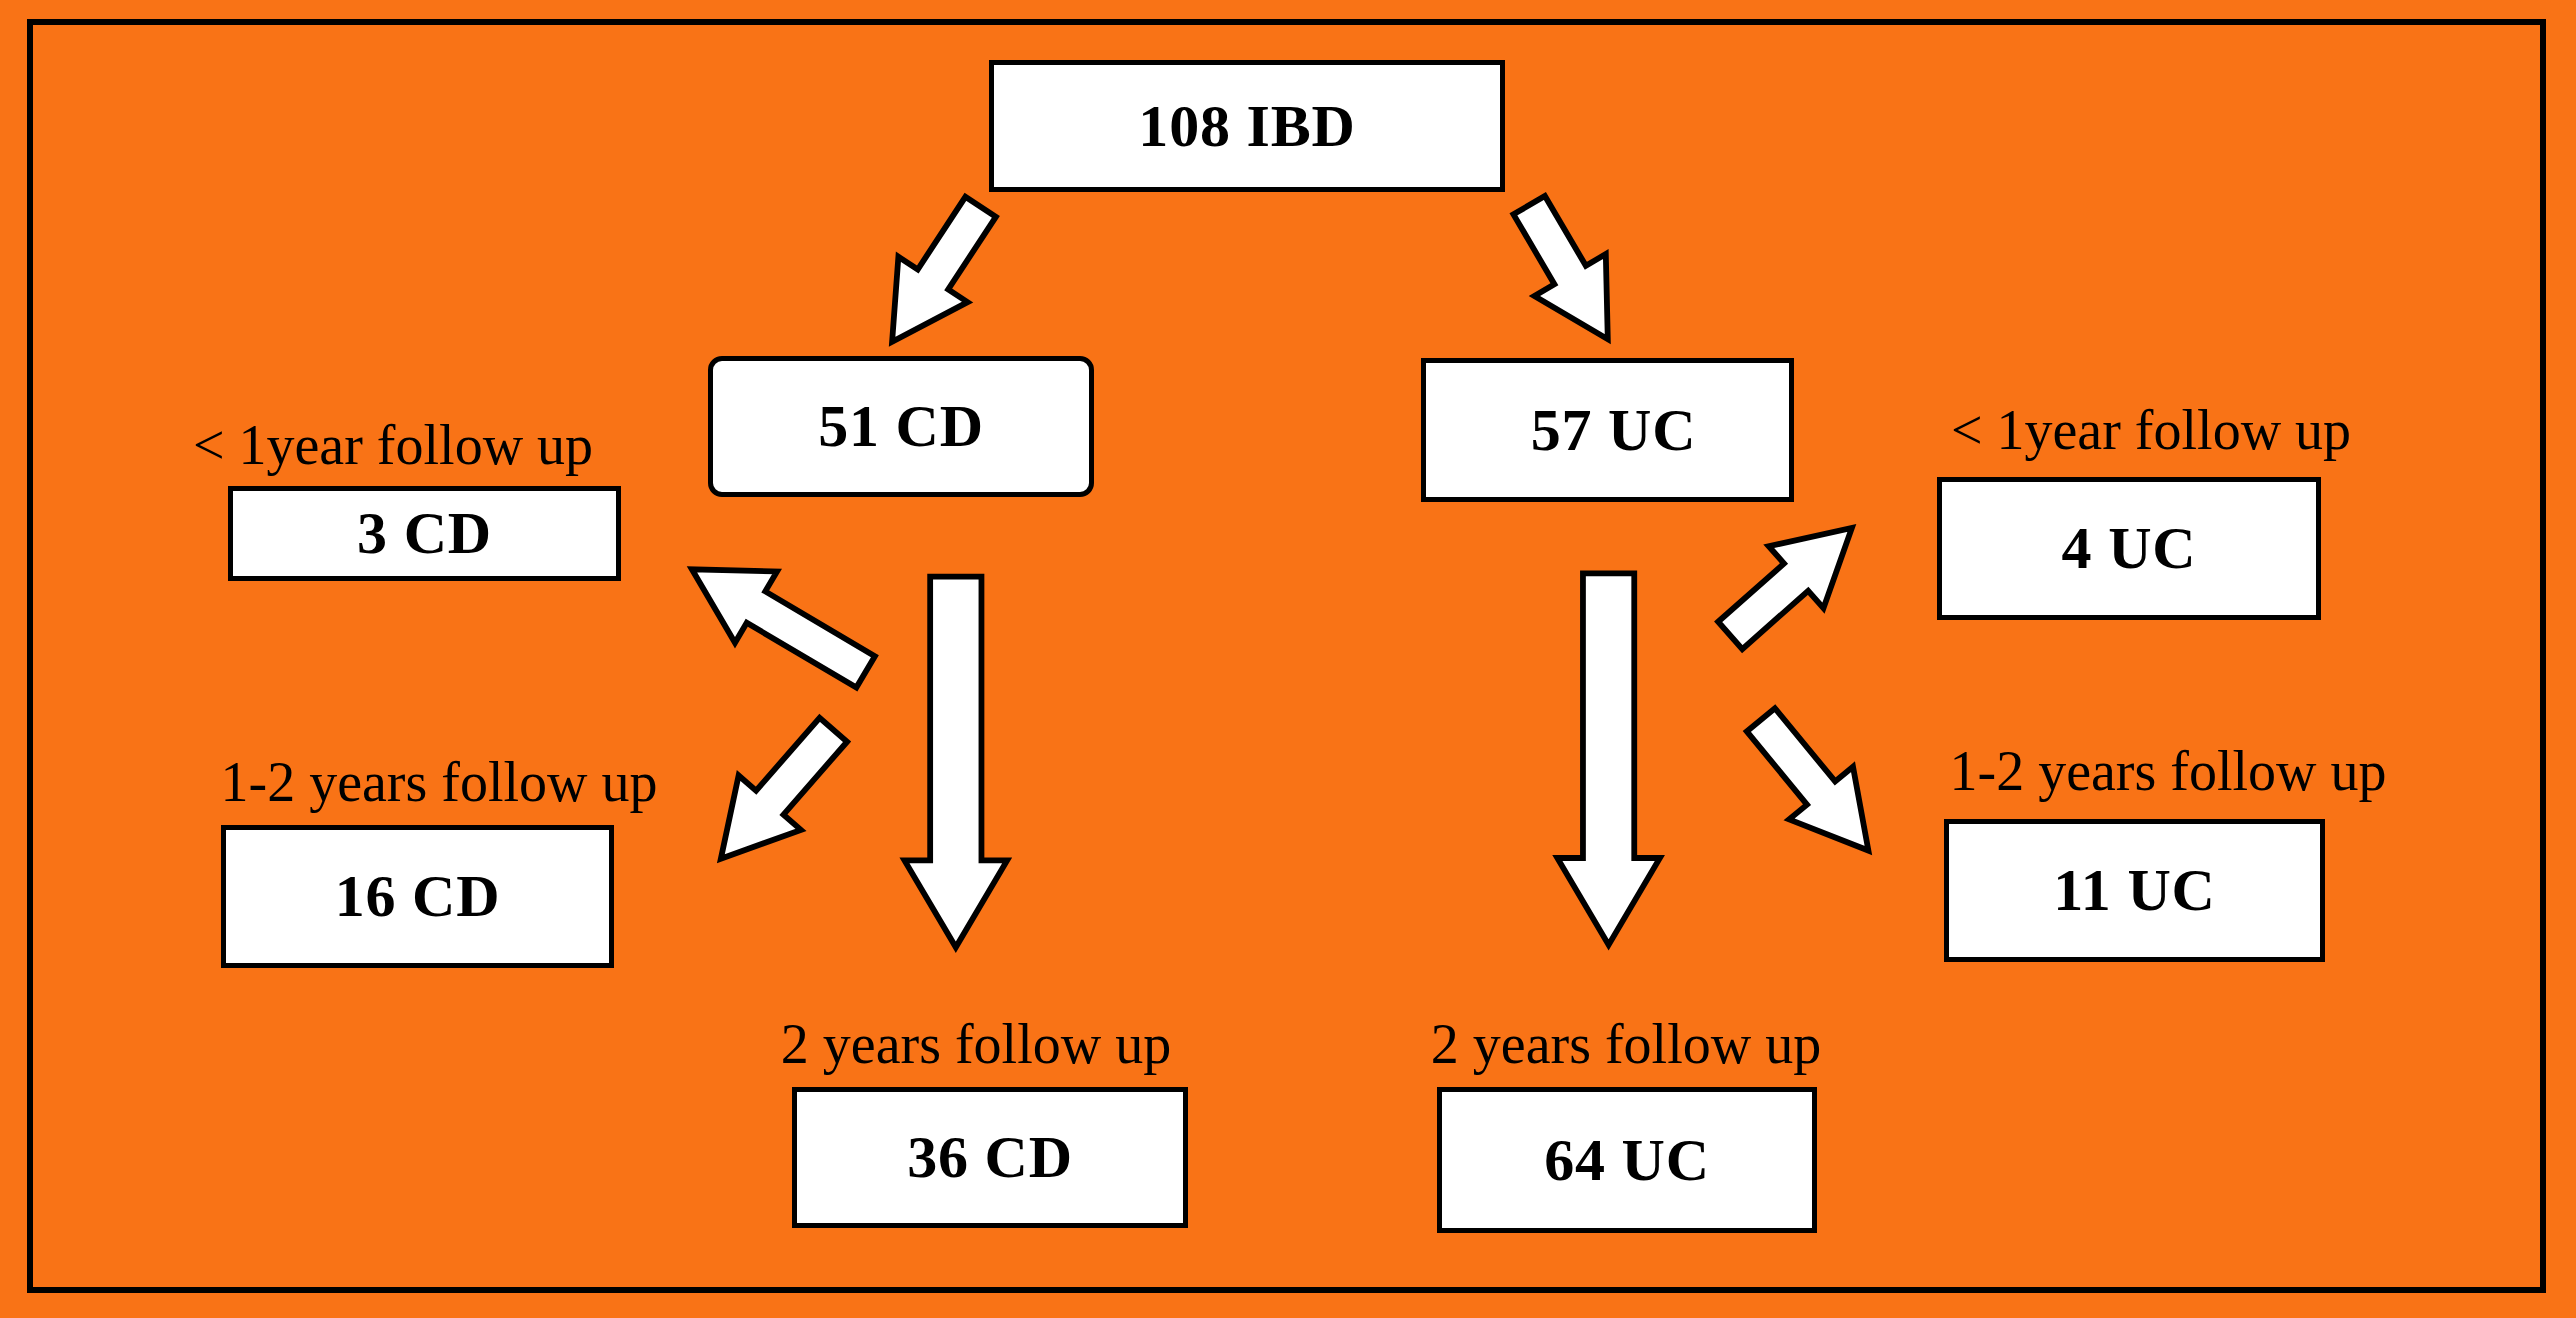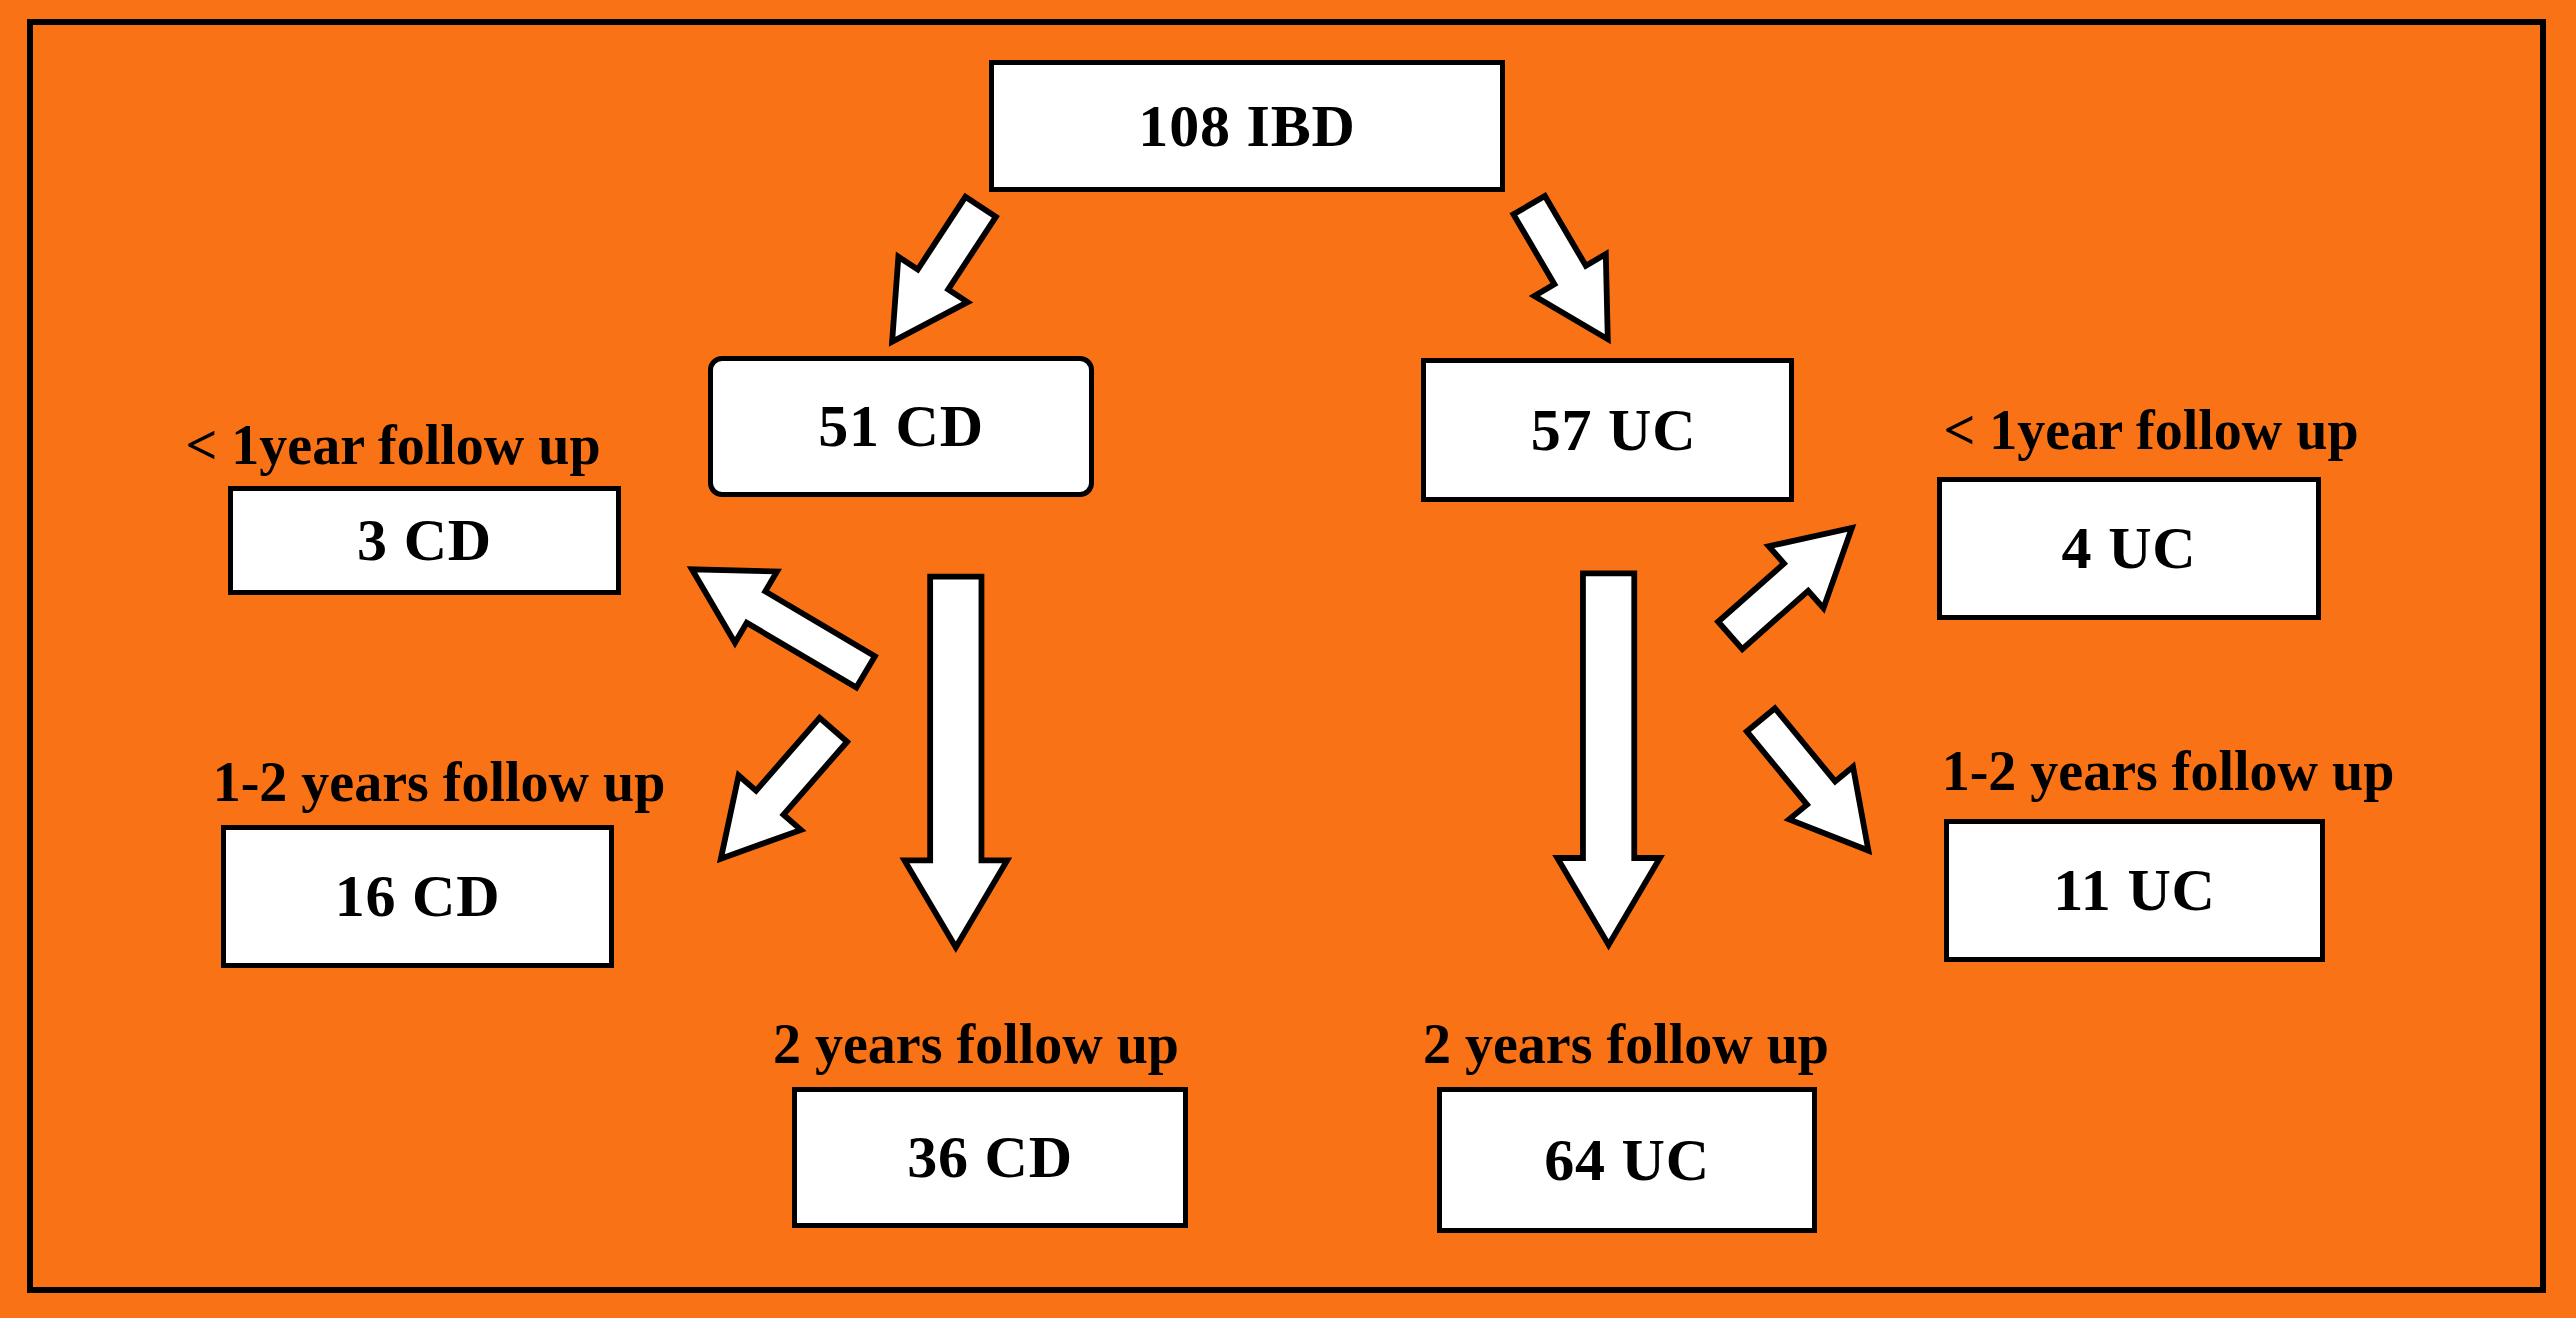--- a/index.html
+++ b/index.html
@@ -28,21 +28,21 @@
     align-items: center;
     justify-content: center;
     font-weight: bold;
     font-size: 60px;
     letter-spacing: 0.8px;
     white-space: nowrap;
   }
   .caption {
     position: absolute;
     transform: translate(-50%, -50%);
-    font-weight: bold;
+    font-weight: normal;
     font-size: 56px;
     white-space: nowrap;
   }
   svg.arrows {
     position: absolute;
     left: 0; top: 0;
     width: 2576px; height: 1318px;
   }
   svg.arrows path {
     fill: #ffffff;
@@ -68,21 +68,21 @@
     <path d="M2145.0,856.0 L2217.8,944.5 L2239.4,926.7 L2258.0,1028.0 L2162.2,990.3 L2183.8,972.5 L2111.0,884.0 Z"></path>
     <path d="M1975.0,693.0 L1975.0,1037.0 L2006.0,1037.0 L1944.0,1142.0 L1882.0,1037.0 L1913.0,1037.0 L1913.0,693.0 Z"></path>
   </svg>
 
   <div class="node" style="left:989px; top:60px;  width:516px; height:132px;">108 IBD</div>
 
   <div class="node" style="left:708px;  top:356px; width:386px; height:141px;border-radius:14px;">51 CD</div>
 
   <div class="node" style="left:1421px; top:358px; width:373px; height:144px;padding-left:12px;">57 UC</div>
 
-  <div class="node" style="left:228px;  top:486px; width:393px; height:109px;">3 CD</div>
+  <div class="node" style="left:228px;  top:486px; width:393px; height:95px;">3 CD</div>
 
   <div class="node" style="left:221px;  top:825px; width:393px; height:143px;">16 CD</div>
 
   <div class="node" style="left:775px;  top:1087px; width:396px; height:141px;margin-left:17px;">36 CD</div>
 
   <div class="node" style="left:1911px; top:477px; width:384px; height:143px;margin-left:26px;">4 UC</div>
 
   <div class="node" style="left:1944px; top:819px; width:381px; height:143px;">11 UC</div>
 
   <div class="node" style="left:1437px; top:1087px; width:380px; height:146px;">64 UC</div>

